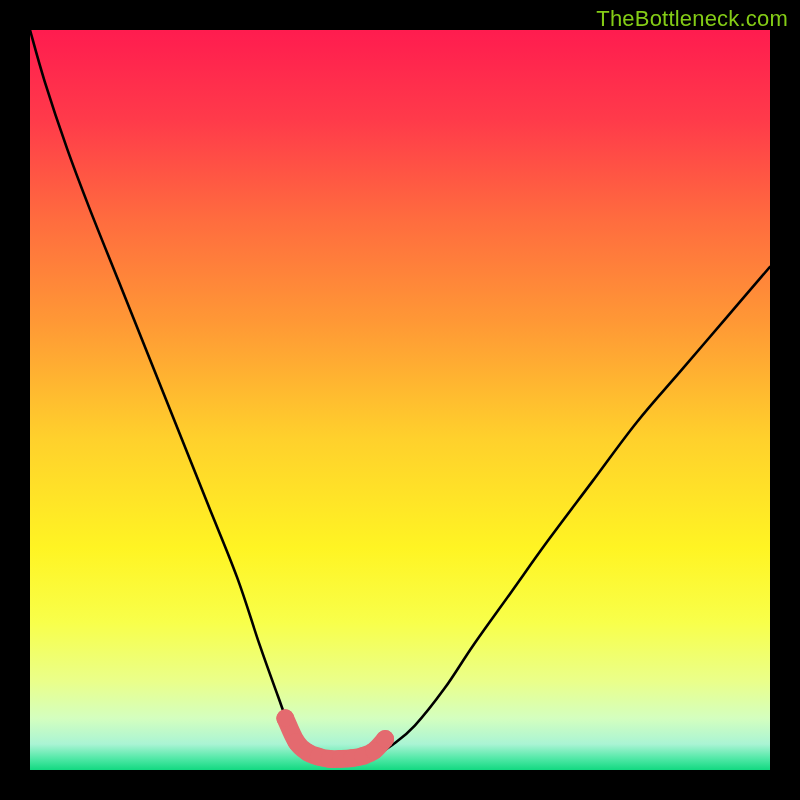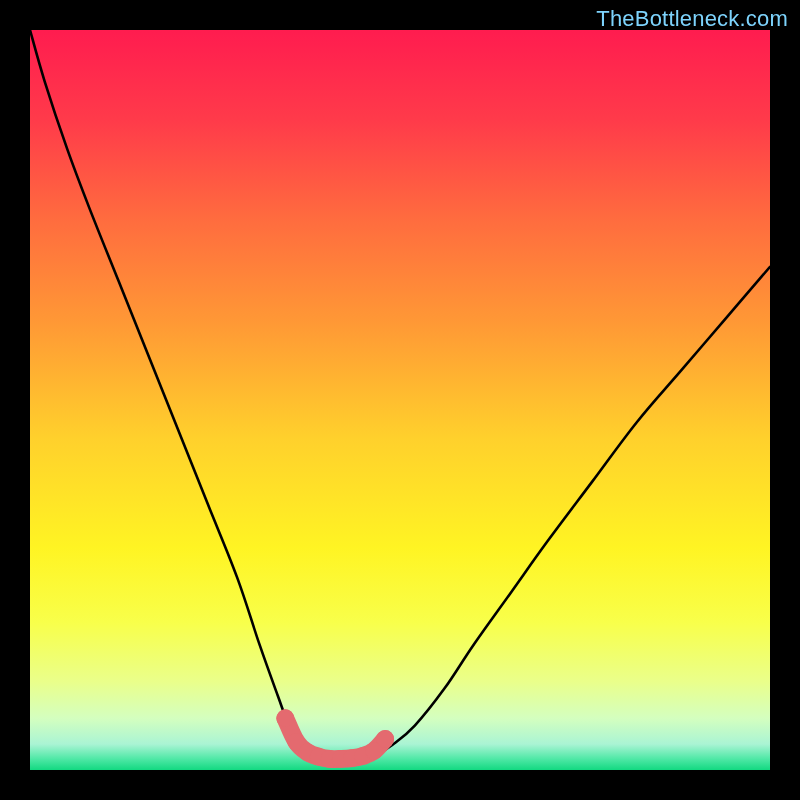--- a/index.html
+++ b/index.html
@@ -26,21 +26,21 @@
     overflow: hidden;
   }
   .gradient {
     position: absolute;
     left: 0; top: 0; right: 0; bottom: 0;
   }
   .watermark {
     position: absolute;
     top: 6px;
     right: 12px;
-    color: #7dd3fc;
+    color: #84cc16;
     font-size: 22px;
     font-weight: 500;
     letter-spacing: 0.2px;
     user-select: none;
   }
   svg.curves {
     position: absolute;
     left: 0; top: 0;
     width: 740px;
     height: 740px;

